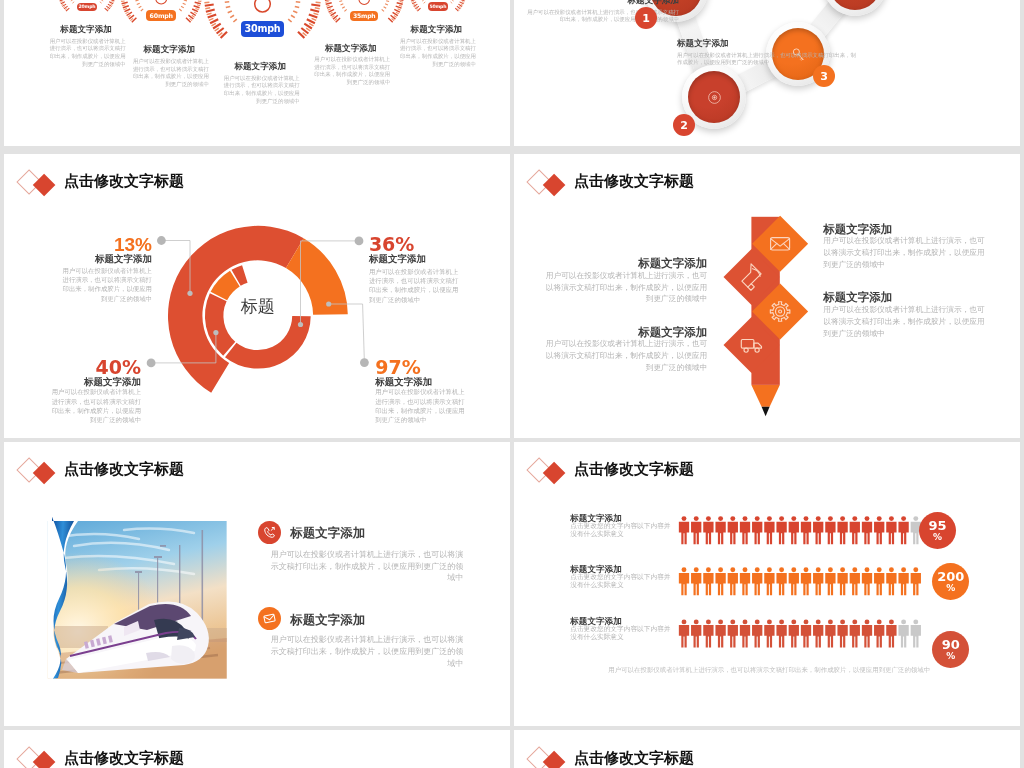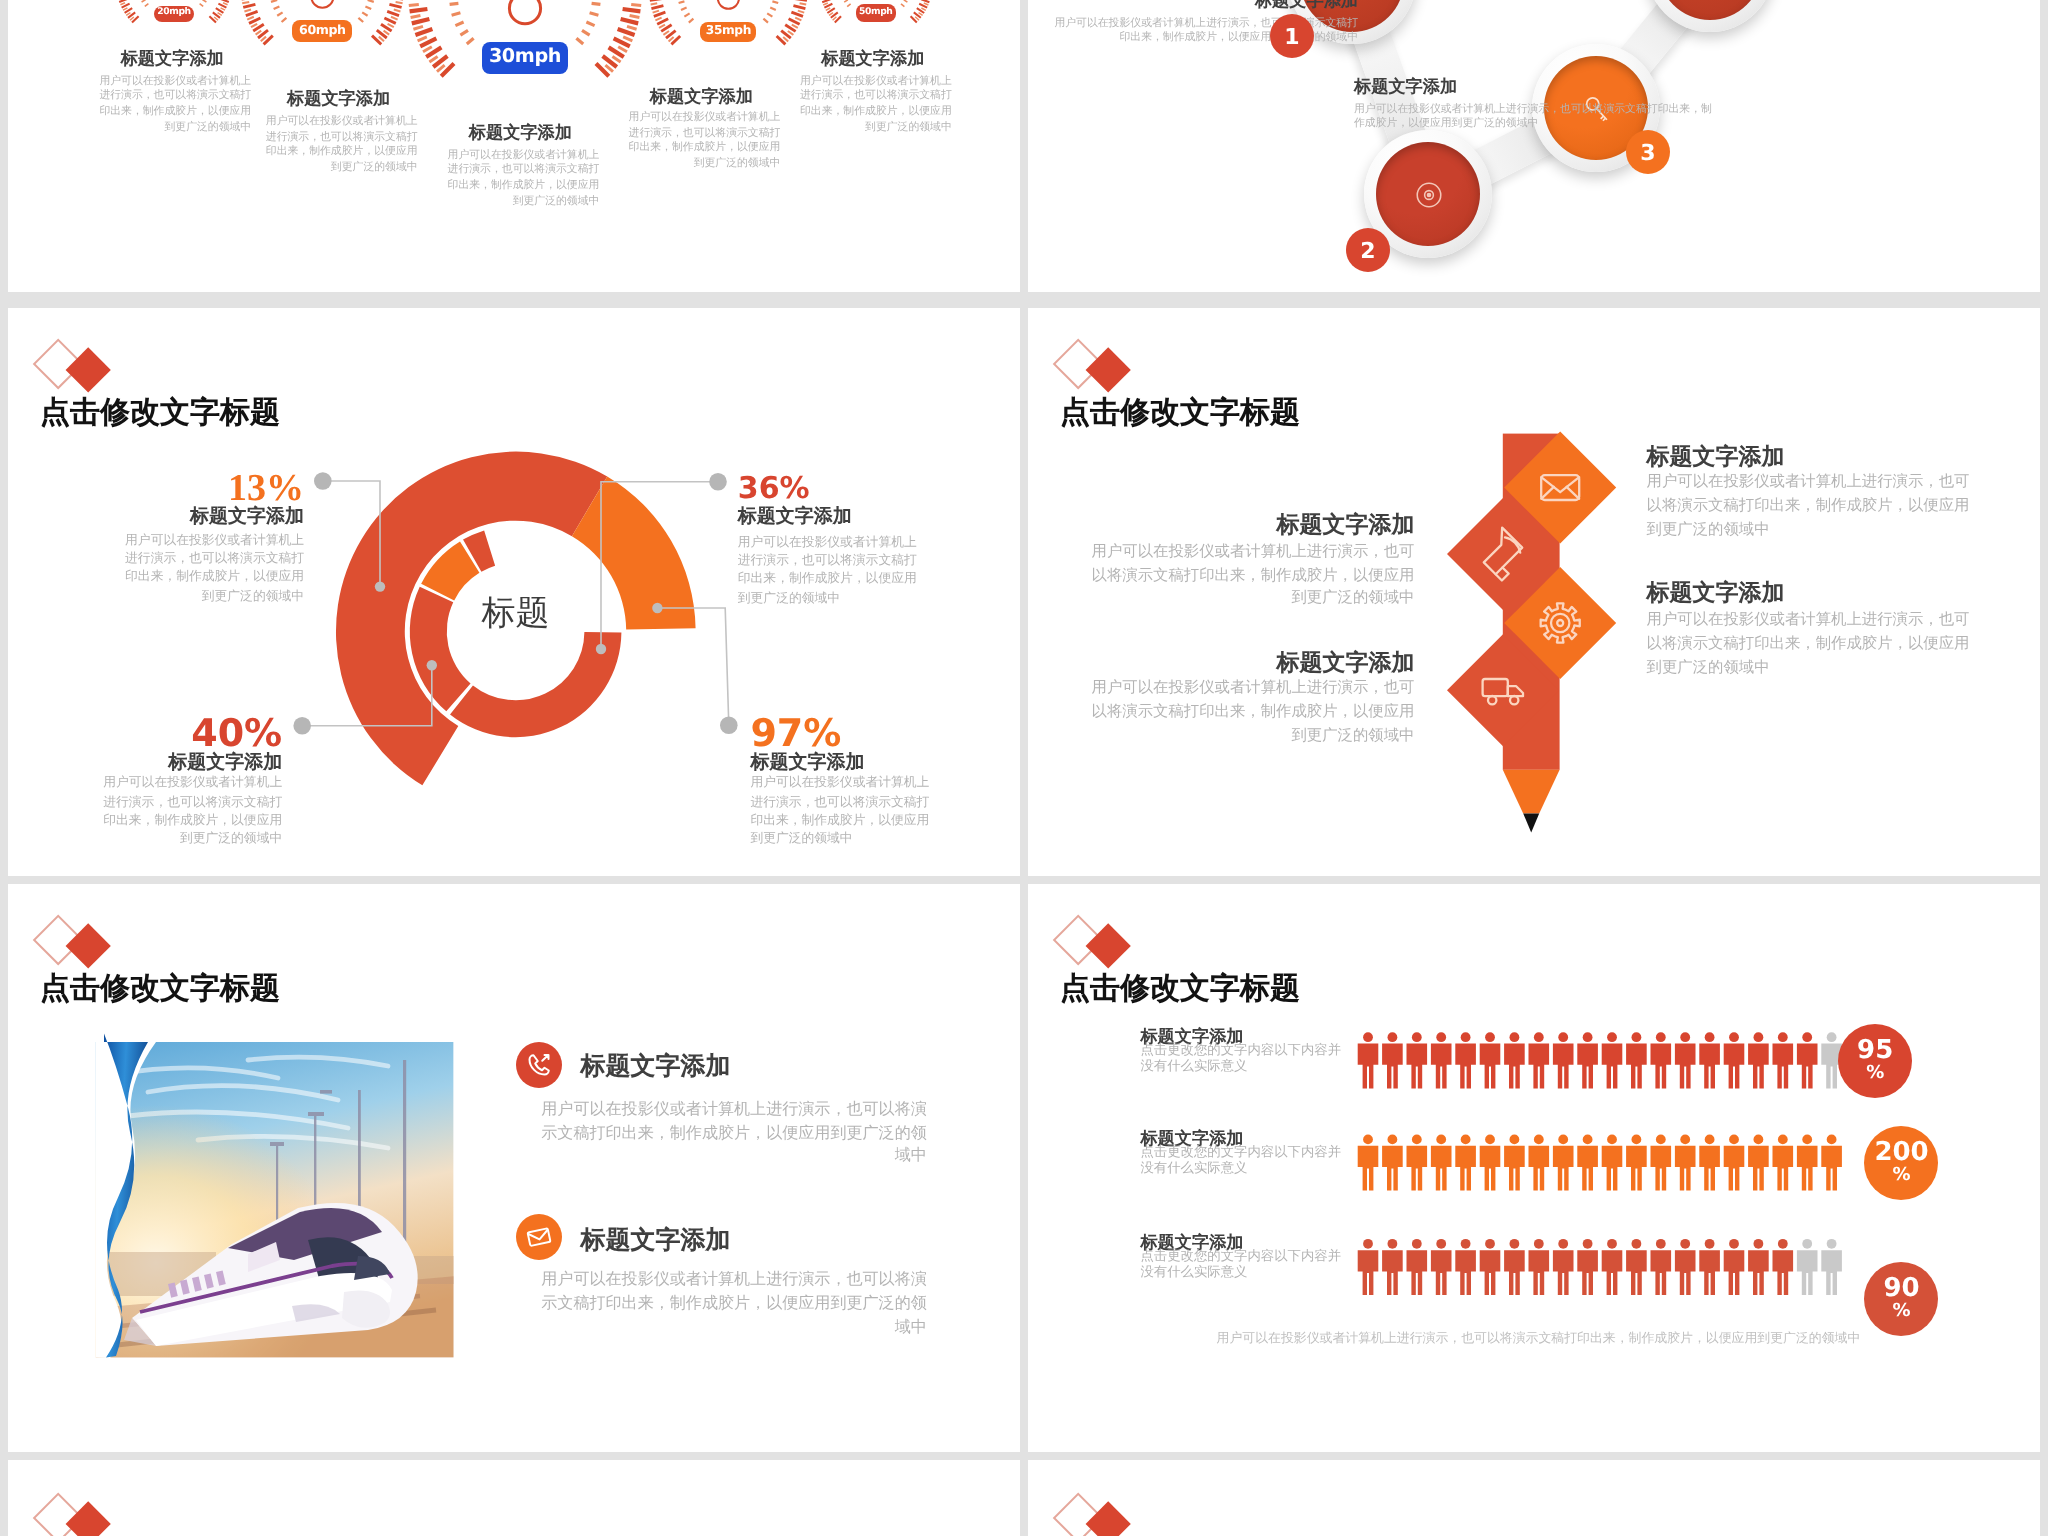--- a/index.html
+++ b/index.html
@@ -4,21 +4,21 @@
 <title>PPT Template Preview</title>
 <style>
   html,body{margin:0;padding:0;}
   body{width:1024px;height:768px;background:#e2e2e2;overflow:hidden;
        font-family:"Liberation Sans",sans-serif;}
   .page{position:relative;width:1024px;height:768px;overflow:hidden;background:#e2e2e2;}
   .slide{position:absolute;background:#fff;overflow:hidden;width:506px;height:284.5px;}
   .col-l{left:4px;} .col-r{left:514px;}
   .r1{top:-139px;} .r2{top:153.5px;} .r3{top:441.5px;} .r4{top:730px;}
 
-  .shead{position:absolute;display:flex;flex-direction:column;}
+  .shead{position:absolute;display:flex;align-items:center;}
   .dia-wrap{position:relative;width:44px;height:30px;}
   .dia{position:absolute;width:16.2px;height:16.2px;transform:rotate(45deg);}
   .dia-o{left:2.3px;top:6.9px;border:.8px solid #e5a79b;background:transparent;}
   .dia-f{left:18.2px;top:10.9px;background:#d8452f;}
   .shead-title{font-size:15px;font-weight:bold;color:#121212;margin-left:2px;}
 
   .tb{position:absolute;}
   .tb .tt{font-size:8.6px;font-weight:bold;color:#3f3f3f;line-height:11px;margin-bottom:2.5px;}
   .tb .tx{font-size:5.43px;color:#b4b4b4;line-height:7.7px;}
 
@@ -342,24 +342,24 @@
     <circle cx="296.5" cy="170.5" r="2.6" fill="#bdbdbd"></circle>
     <path d="M 360.4 208.6 L 358.6 150.0 L 324.7 150.0" fill="none" stroke="#c3c3c3" stroke-width="0.8"></path>
     <circle cx="360.4" cy="208.6" r="4.4" fill="#b6b6b6"></circle>
     <circle cx="324.7" cy="150.0" r="2.6" fill="#bdbdbd"></circle>
     <path d="M 147.1 208.9 L 211.9 208.9 L 211.9 178.6" fill="none" stroke="#c3c3c3" stroke-width="0.8"></path>
     <circle cx="147.1" cy="208.9" r="4.4" fill="#b6b6b6"></circle>
     <circle cx="211.9" cy="178.6" r="2.6" fill="#bdbdbd"></circle>
   </svg>
   </svg>
       <div style="position:absolute;left:218.8px;top:141.7px;width:70px;text-align:center;font-size:17px;color:#3c3c3c">标题</div>
-  <div style="position:absolute;left:54.0px;top:81.0px;width:94px;text-align:right;font-size:19px;color:#f4711f;font-weight:bold;font-family:Liberation Serif, serif;line-height:19px">13%</div>
+  <div style="position:absolute;left:54.0px;top:81.0px;width:94px;text-align:right;font-size:19px;color:#f4711f;font-weight:bold;font-family:Liberation Sans, sans-serif;line-height:19px">13%</div>
   <div style="position:absolute;left:54.0px;top:99.1px;width:94px;text-align:right;font-size:9.5px;color:#3f3f3f;font-weight:bold;line-height:11px">标题文字添加</div>
   <div style="position:absolute;left:54.0px;top:112.3px;width:94px;text-align:right;font-size:6.4px;color:#b4b4b4;line-height:9.3px">用户可以在投影仪或者计算机上进行演示，也可以将演示文稿打印出来，制作成胶片，以便应用到更广泛的领域中</div>
-  <div style="position:absolute;left:364.9px;top:81.8px;width:94px;text-align:left;font-size:15px;color:#d8452f;font-weight:bold;font-family:'DejaVu Sans',sans-serif;line-height:19px">36%</div>
+  <div style="position:absolute;left:364.9px;top:81.8px;width:94px;text-align:left;font-size:19px;color:#d8452f;font-weight:bold;font-family:'DejaVu Sans',sans-serif;line-height:19px">36%</div>
   <div style="position:absolute;left:364.9px;top:99.9px;width:94px;text-align:left;font-size:9.5px;color:#3f3f3f;font-weight:bold;line-height:11px">标题文字添加</div>
   <div style="position:absolute;left:364.9px;top:113.2px;width:94px;text-align:left;font-size:6.4px;color:#b4b4b4;line-height:9.3px">用户可以在投影仪或者计算机上进行演示，也可以将演示文稿打印出来，制作成胶片，以便应用到更广泛的领域中</div>
   <div style="position:absolute;left:43.1px;top:204.9px;width:94px;text-align:right;font-size:19px;color:#d8452f;font-weight:bold;font-family:'DejaVu Sans',sans-serif;line-height:19px">40%</div>
   <div style="position:absolute;left:43.1px;top:222.2px;width:94px;text-align:right;font-size:9.5px;color:#3f3f3f;font-weight:bold;line-height:11px">标题文字添加</div>
   <div style="position:absolute;left:43.1px;top:233.8px;width:94px;text-align:right;font-size:6.4px;color:#b4b4b4;line-height:9.3px">用户可以在投影仪或者计算机上进行演示，也可以将演示文稿打印出来，制作成胶片，以便应用到更广泛的领域中</div>
   <div style="position:absolute;left:371.2px;top:204.9px;width:94px;text-align:left;font-size:19px;color:#f4711f;font-weight:bold;font-family:'DejaVu Sans',sans-serif;line-height:19px">97%</div>
   <div style="position:absolute;left:371.2px;top:222.2px;width:94px;text-align:left;font-size:9.5px;color:#3f3f3f;font-weight:bold;line-height:11px">标题文字添加</div>
   <div style="position:absolute;left:371.2px;top:233.8px;width:94px;text-align:left;font-size:6.4px;color:#b4b4b4;line-height:9.3px">用户可以在投影仪或者计算机上进行演示，也可以将演示文稿打印出来，制作成胶片，以便应用到更广泛的领域中</div>
 </div>
 <div class="slide col-r r2">

